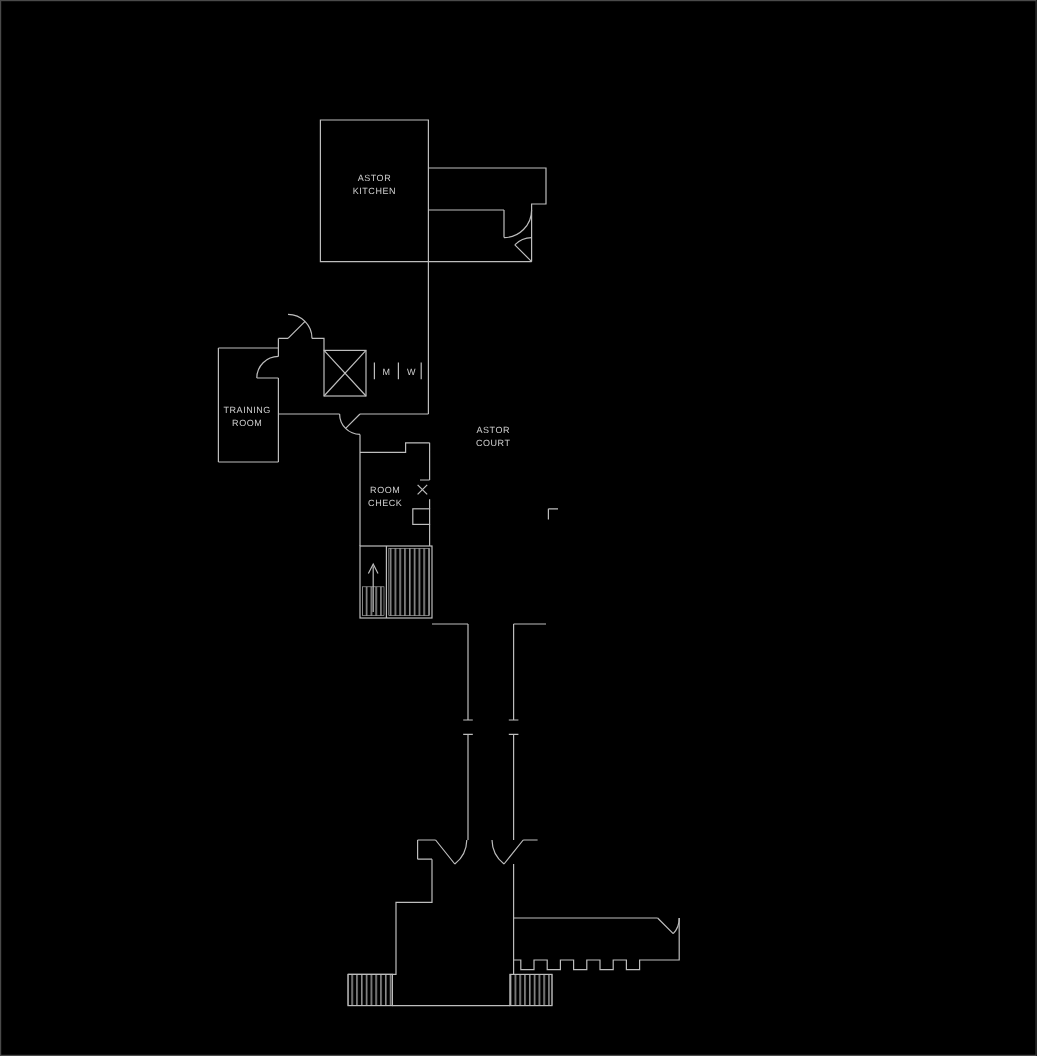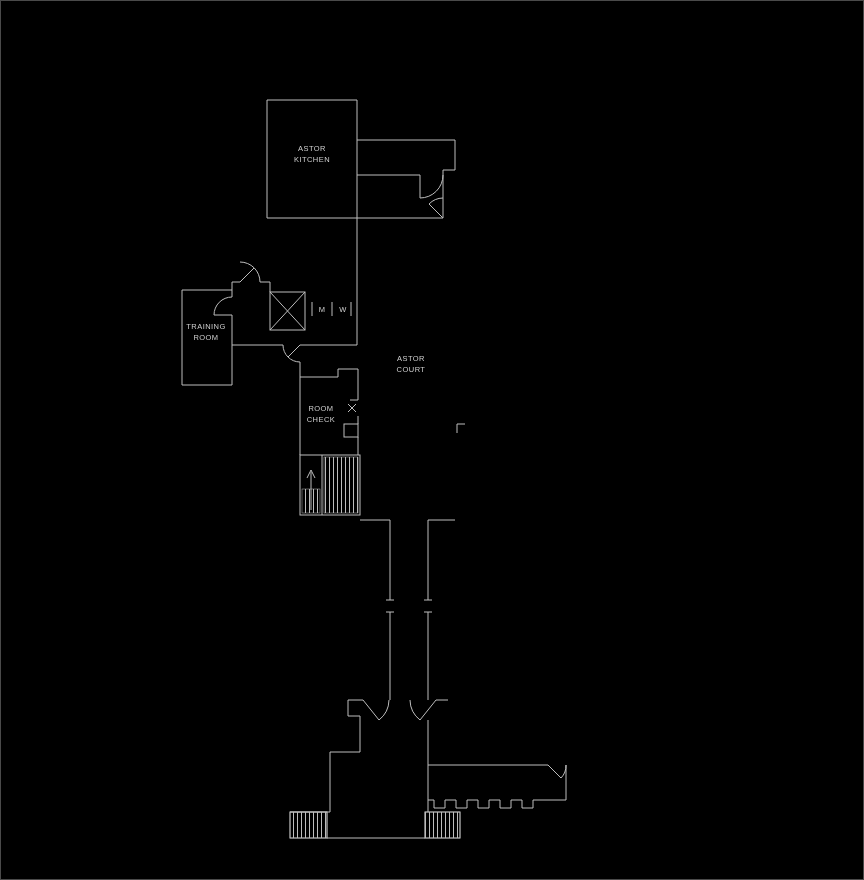--- a/index.html
+++ b/index.html
@@ -89,21 +89,21 @@
     <g stroke="#bdbdbd" stroke-width="0.5">
       <rect x="324" y="457" width="34" height="56" fill="url(#hatch)"></rect>
       <rect x="302" y="489" width="18" height="24" fill="url(#hatch)"></rect>
       <rect x="290" y="812" width="37" height="26" fill="url(#hatch)"></rect>
       <rect x="425" y="812" width="35" height="26" fill="url(#hatch)"></rect>
     </g>
   </svg>
 
   <div class="lbl" style="left:312px; top:154px">ASTOR
 KITCHEN</div>
-  <div class="lbl" style="left:206px; top:332px">TRAINING
+  <div class="lbl" style="left:206px; top:347px">TRAINING
 ROOM</div>
   <div class="lbl" style="left:322px; top:310px">M</div>
   <div class="lbl" style="left:343px; top:310px">W</div>
   <div class="lbl" style="left:411px; top:364px">ASTOR
 COURT</div>
   <div class="lbl" style="left:321px; top:414px">ROOM
 CHECK</div>
 
 </div>
 

